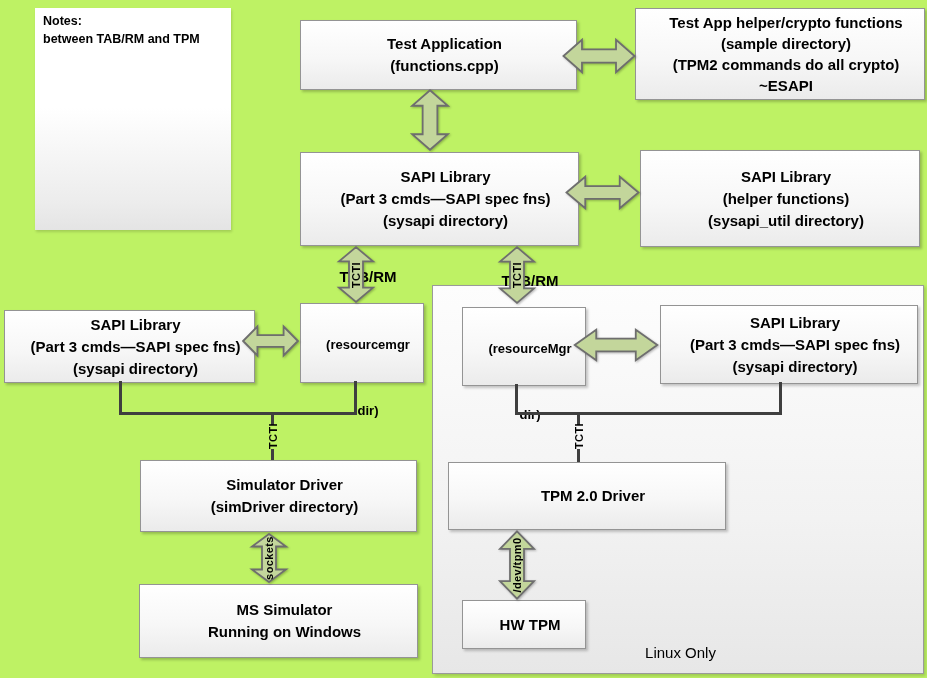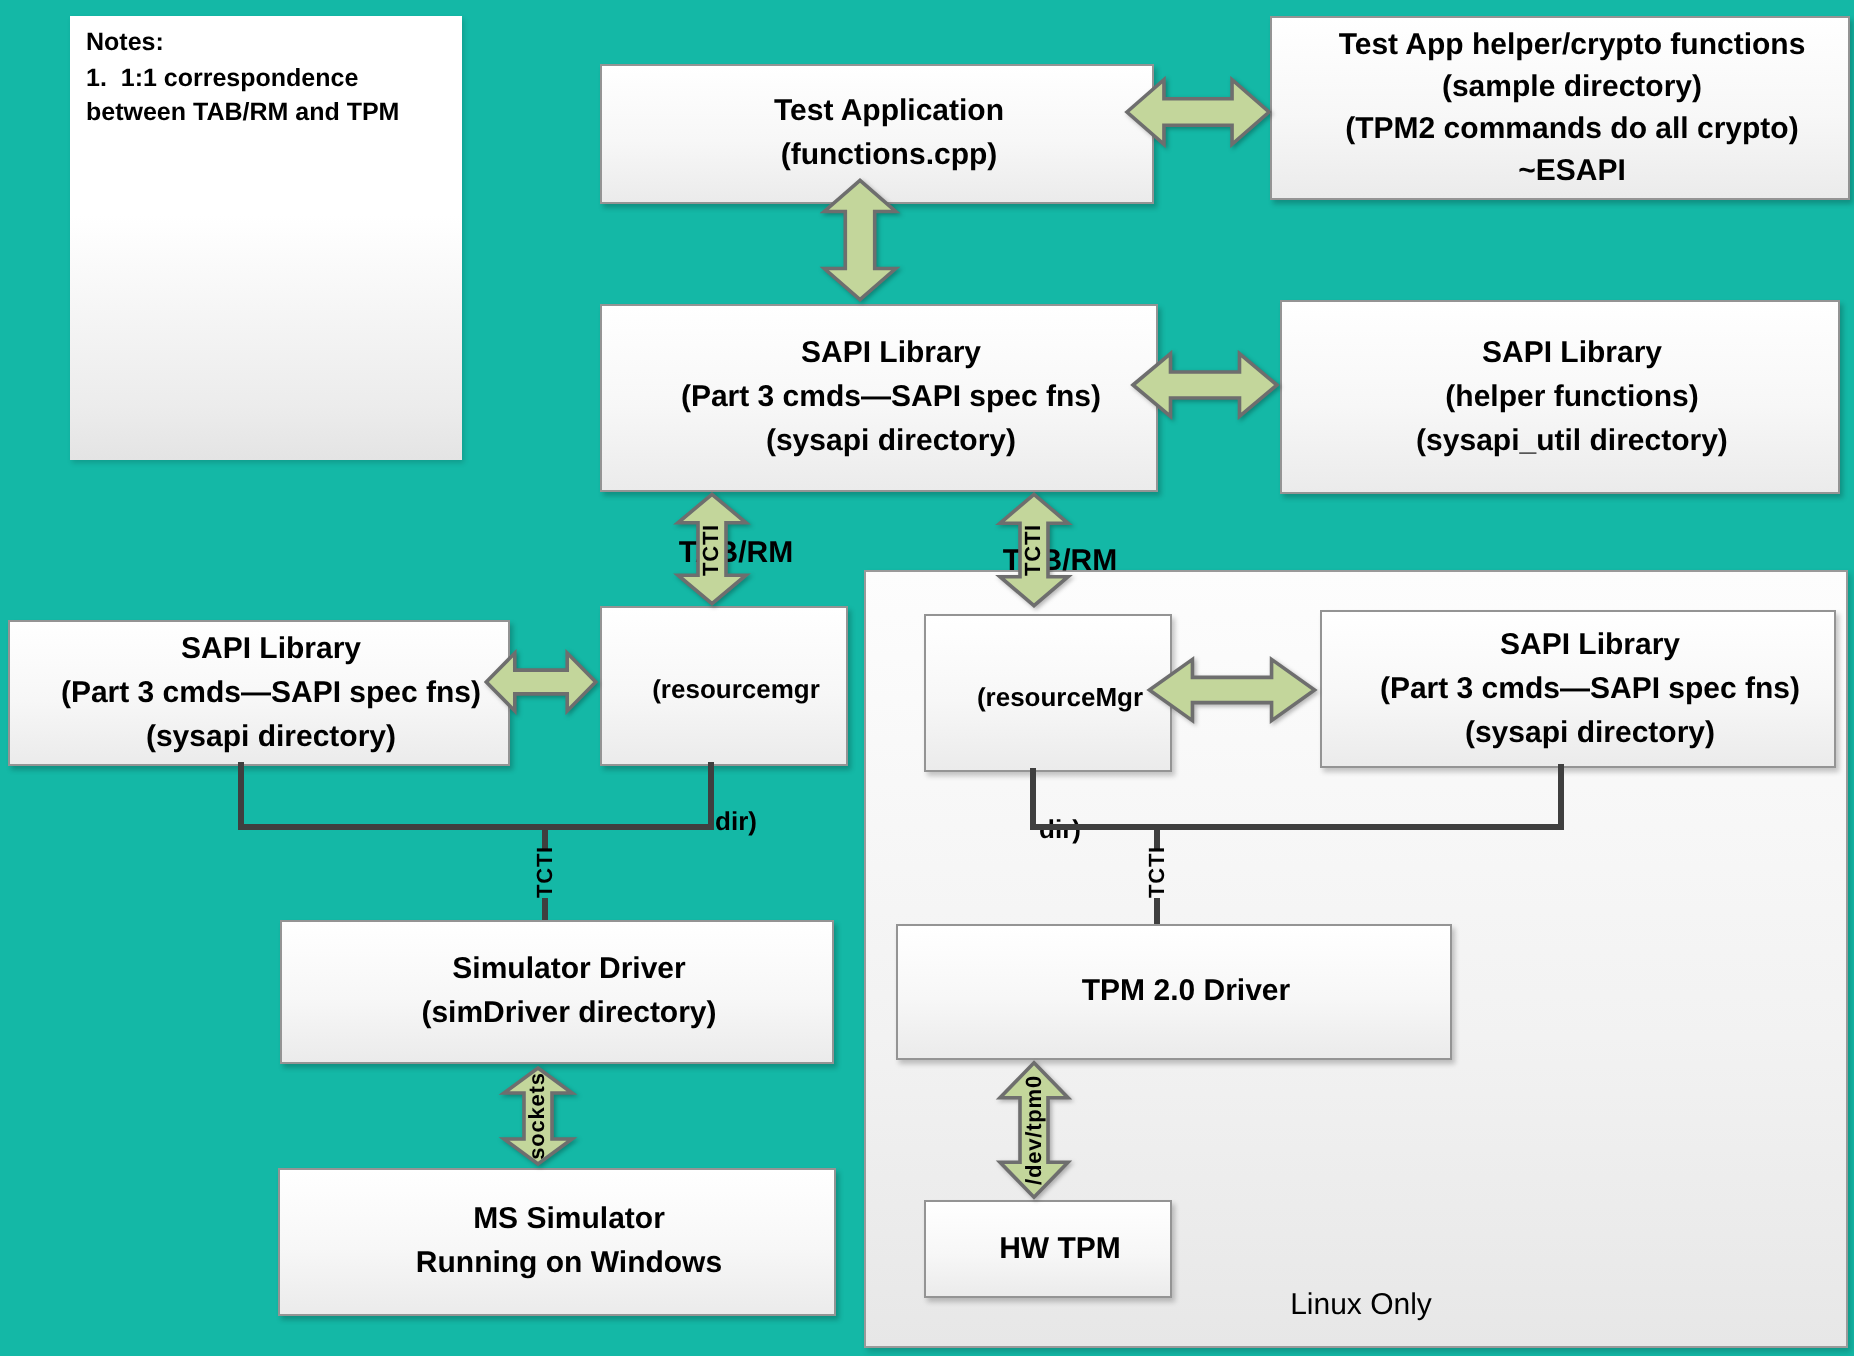--- a/index.html
+++ b/index.html
@@ -3,21 +3,21 @@
 <meta charset="utf-8">
 <style>
   :root{
     --arrow-fill:#c3d69b;
     --arrow-stroke:#6e6e6e;
     --connector:#3f3f3f;
     --box-border:#949494;
   }
   html,body{margin:0;padding:0;background:#fff;}
   .canvas{
-    position:relative;width:927px;height:678px;background:#14b8a6;
+    position:relative;width:927px;height:678px;background:#bef264;
     font-family:"Liberation Sans",sans-serif;overflow:hidden;color:#000;
   }
   .box{
     position:absolute;display:flex;flex-direction:column;justify-content:center;
     align-items:center;text-align:center;
     background:linear-gradient(180deg,#ffffff 0%,#f7f7f7 55%,#ebebeb 100%);
     border:1.5px solid var(--box-border,#949494);
     box-shadow:1.5px 2px 2.5px rgba(0,0,0,.22);
     font-weight:bold;font-size:15px;line-height:22px;padding-left:12px;
   }
@@ -49,28 +49,27 @@
   .vlabel span{transform:rotate(-90deg);white-space:nowrap;letter-spacing:.4px;}
   .linux-label{position:absolute;font-weight:normal;font-size:15px;text-align:center;}
 </style>
 </head>
 <body>
 
 <div class="canvas">
 
   <div class="notes" style="left:35px;top:8px;width:180px;height:212px;">
     <div>Notes:</div>
-    <div>1.&nbsp; 1:1 correspondence</div>
     <div>between TAB/RM and TPM</div>
   </div>
 
   <div class="container-box" style="left:432px;top:285px;width:490px;height:387px;"></div>
   <div class="linux-label" style="left:598px;top:644px;width:165px;">Linux Only</div>
 
-  <div class="box" style="left:300px;top:32px;width:263px;height:68px;">
+  <div class="box" style="left:300px;top:20px;width:263px;height:68px;">
     <div>Test Application</div>
     <div>(functions.cpp)</div>
   </div>
 
   <div class="box lh21" style="left:635px;top:8px;width:276px;height:90px;">
     <div class="lh21">Test App helper/crypto functions</div>
     <div class="lh21">(sample directory)</div>
     <div class="lh21">(TPM2 commands do all crypto)</div>
     <div class="lh21">~ESAPI</div>
   </div>

